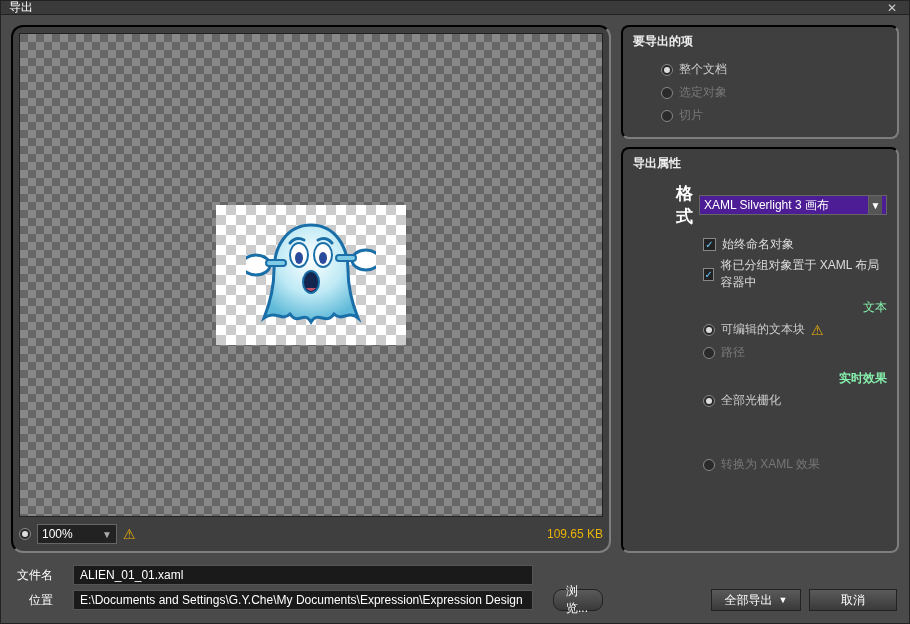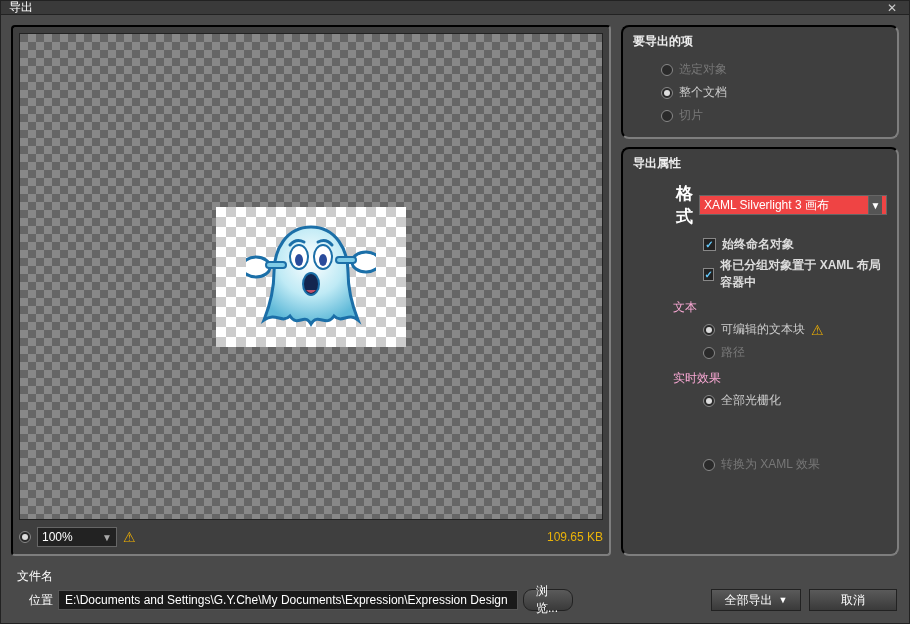--- a/index.html
+++ b/index.html
@@ -3,21 +3,21 @@
 <meta charset="utf-8">
 <style>
 * { box-sizing: border-box; margin: 0; padding: 0; font-family: "Microsoft YaHei", "Segoe UI", Arial, sans-serif; }
 body { background: #4a4a4a; width: 910px; height: 624px; overflow: hidden; font-size: 12px; color: #fff; }
 .window { width: 910px; height: 624px; background: #4a4a4a; border: 1px solid #222; display: flex; flex-direction: column; }
 .titlebar { height: 14px; background: #3a3a3a; display: flex; align-items: center; padding: 0 8px; border-bottom: 1px solid #222; }
 .titlebar .title { flex: 1; font-size: 12px; }
 .titlebar .close { width: 18px; height: 18px; display: flex; align-items: center; justify-content: center; cursor: pointer; color: #ccc; }
 .body { flex: 1; display: flex; flex-direction: column; padding: 10px; gap: 10px; }
 .main-row { flex: 1; display: flex; gap: 10px; }
-.preview-panel { flex: 1; border: 2px inset #2a2a2a; border-radius: 4px; background: #3f3f3f; display: flex; flex-direction: column; padding: 6px; }
+.preview-panel { flex: 1; border: 2px inset #2a2a2a; border-radius: 12px; background: #3f3f3f; display: flex; flex-direction: column; padding: 6px; }
 .preview-area { flex: 1; background: #555; position: relative; overflow: hidden; border: 1px solid #222; }
 .checker { position: absolute; inset: 0; background-image:
  linear-gradient(45deg,#888 25%,transparent 25%),linear-gradient(-45deg,#888 25%,transparent 25%),linear-gradient(45deg,transparent 75%,#888 75%),linear-gradient(-45deg,transparent 75%,#888 75%);
  background-size: 16px 16px; background-position: 0 0,0 8px,8px -8px,-8px 0; background-color:#666;}
 .art-frame { position: absolute; left: 50%; top: 50%; transform: translate(-50%, -50%); width: 190px; height: 140px; background: #fff;
  background-image:
  linear-gradient(45deg,#ccc 25%,transparent 25%),linear-gradient(-45deg,#ccc 25%,transparent 25%),linear-gradient(45deg,transparent 75%,#ccc 75%),linear-gradient(-45deg,transparent 75%,#ccc 75%);
  background-size: 20px 20px; background-position: 0 0,0 10px,10px -10px,-10px 0; display:flex; align-items:center; justify-content:center;}
 .preview-footer { height: 28px; display: flex; align-items: center; gap: 6px; padding-top: 6px; }
 .radio-dot { width:12px;height:12px;border-radius:50%;border:1px solid #888;display:inline-flex;align-items:center;justify-content:center;background:#2a2a2a;}
@@ -26,36 +26,36 @@
 .zoom-select .chev{font-size:10px;color:#aaa;}
 .warn-icon { color:#f2b200; font-size:14px; }
 .filesize { margin-left:auto; color:#eab308; }
 .right-panel { width: 278px; display:flex; flex-direction:column; gap:8px;}
 .group { border: 2px inset #2a2a2a; border-radius:8px; background:#3f3f3f; }
 .group-title { padding:6px 10px 4px; font-weight:bold; font-size:12px; color:#eee;}
 .group-body { padding: 4px 10px 10px 10px; }
 .opt-row { display:flex; align-items:center; gap:6px; padding:3px 0 3px 28px; color:#ccc; font-size:12px;}
 .opt-row.disabled { color:#777; }
 .opt-row .radio-dot { flex-shrink:0; }
-.sub-label { padding:6px 0 2px 16px; font-size:12px; color:#f9a8d4;}
+.sub-label { padding:6px 0 2px 16px; font-size:12px; color:#86efac;text-align:right;}
 .fmt-row { display:flex; align-items:center; gap:6px; padding:2px 0 6px 30px;}
 .fmt-label { width:30px; text-align:right; font-size:17px;font-weight:bold;}
-.select-box { flex:1; height:20px; background:#ef4444; border:1px solid #666; color:#fff; padding:0 4px; display:flex; align-items:center; justify-content:space-between; font-size:12px;}
+.select-box { flex:1; height:20px; background:#4c1d95; border:1px solid #666; color:#fff; padding:0 4px; display:flex; align-items:center; justify-content:space-between; font-size:12px;}
 .select-box .chev{width:14px;text-align:center;background:#555;border-left:1px solid #666;font-size:10px;height:100%;display:flex;align-items:center;justify-content:center;}
-.chk-row { display:flex; align-items:center; gap:6px; padding:2px 0 2px 70px; font-size:12px; color:#ddd;font-weight:bold;}
+.chk-row { display:flex; align-items:center; gap:6px; padding:2px 0 2px 70px; font-size:12px; color:#ddd;}
 .chk { width:13px;height:13px;border:1px solid #888;background:#222;display:inline-flex;align-items:center;justify-content:center;font-size:10px;color:#6cf;}
 .chk.on::after{content:"✓";}
 .field-label { width:40px; text-align:right; font-size:12px;}
 .text-input { background:#1a1a1a; border:1px solid #555; color:#fff; height:20px; padding:0 6px; font-size:12px; display:flex; align-items:center;}
 .filename-input{ width:460px;}
 .path-input{ width:460px;}
 .btn { background:linear-gradient(#5a5a5a,#3a3a3a); border:1px solid #222; color:#fff; height:22px; padding:0 12px; font-size:12px; display:inline-flex; align-items:center; justify-content:center; cursor:pointer;}
 .btn .chev{margin-left:6px;font-size:9px;}
 .footer-buttons{ margin-left:auto; display:flex; gap:8px;border-radius:11px;}
-.row2{ display:flex; align-items:center; gap:5px; padding:2px;}
+.row2{ display:flex; align-items:center; gap:20px; padding:2px;}
 svg.ghost{width:130px;height:130px;}
 </style>
 </head>
 <body>
 
 <div class="window">
   <div class="titlebar">
     <span class="title">导出</span>
     <span class="close">✕</span>
   </div>
@@ -97,27 +97,27 @@
           </div>
           <span class="warn-icon">⚠</span>
           <span class="filesize">109.65 KB</span>
         </div>
       </div>
 
       <div class="right-panel">
         <div class="group">
           <div class="group-title">要导出的项</div>
           <div class="group-body">
+            <div class="opt-row">
+              <span class="radio-dot on"></span>
+              <span>整个文档</span>
+            </div>
             <div class="opt-row disabled">
               <span class="radio-dot"></span>
               <span>选定对象</span>
-            </div>
-            <div class="opt-row">
-              <span class="radio-dot on"></span>
-              <span>整个文档</span>
             </div>
             <div class="opt-row disabled">
               <span class="radio-dot"></span>
               <span>切片</span>
             </div>
           </div>
         </div>
 
         <div class="group" style="flex:1;">
           <div class="group-title">导出属性</div>
@@ -142,37 +142,40 @@
             <div class="opt-row" style="padding-left:70px;">
               <span class="radio-dot on"></span>
               <span>可编辑的文本块</span>
               <span class="warn-icon">⚠</span>
             </div>
             <div class="opt-row disabled" style="padding-left:70px;">
               <span class="radio-dot"></span>
               <span>路径</span>
             </div>
 
-            <div class="sub-label" style="padding-left:40px;">实时效果</div>
+            <div class="sub-label" style="padding-left:40px;font-weight:bold;">实时效果</div>
             <div class="opt-row" style="padding-left:70px;">
               <span class="radio-dot on"></span>
               <span>全部光栅化</span>
             </div>
             <div class="opt-row disabled" style="padding-left:70px;margin-top:41px;">
               <span class="radio-dot"></span>
               <span>转换为 XAML 效果</span>
             </div>
           </div>
         </div>
       </div>
     </div>
 
     <div>
       <div class="row2">
         <span class="field-label">文件名</span>
+        <div class="text-input filename-input">
+          <span>ALIEN_01_01.xaml</span>
+        </div>
       </div>
       <div class="row2">
         <span class="field-label">位置</span>
         <div class="text-input path-input">
           <span>E:\Documents and Settings\G.Y.Che\My Documents\Expression\Expression Design</span>
         </div>
         <div class="btn" style="width:50px;border-radius:9px;">
           <span>浏览...</span>
         </div>
         <div class="footer-buttons">

